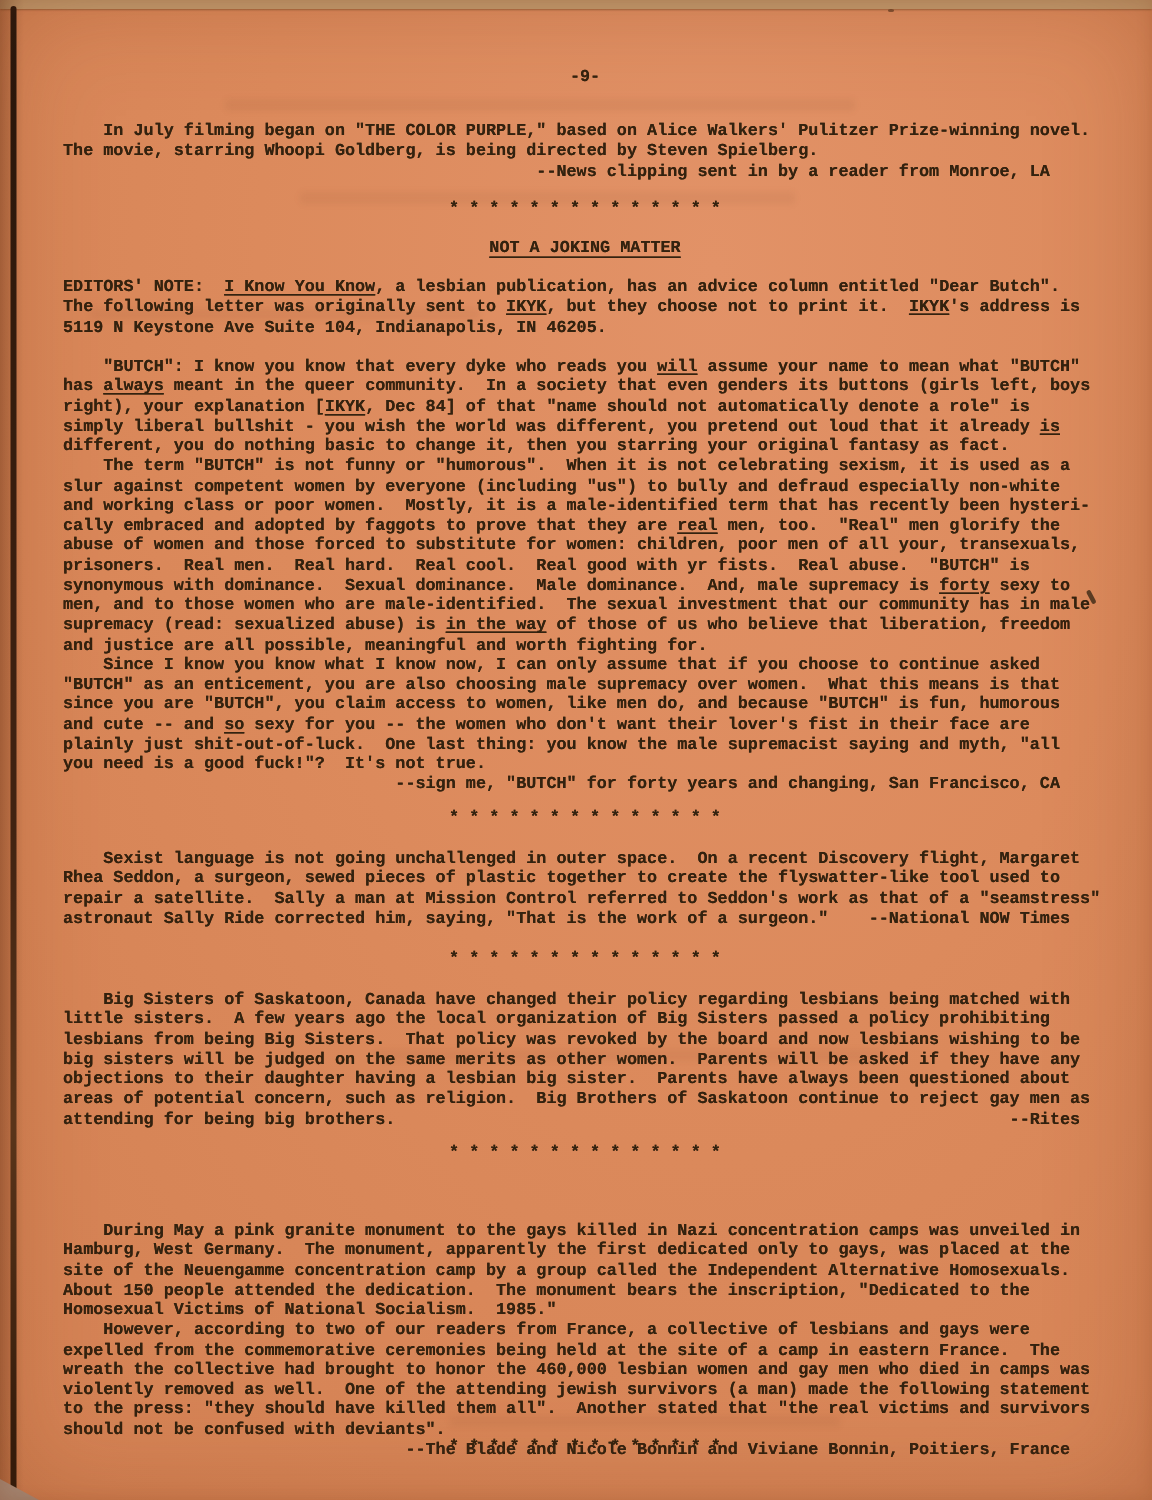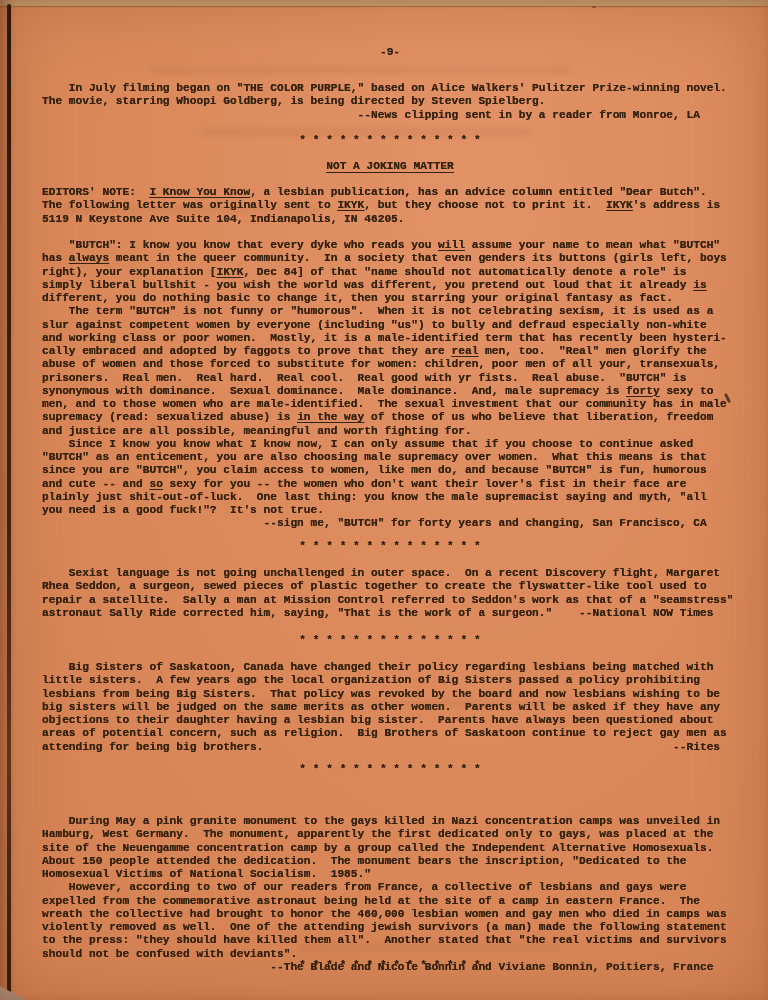--- a/index.html
+++ b/index.html
@@ -118,21 +118,21 @@
 
   <div class="line center" style="top:763px;">* * * * * * * * * * * * * *</div>
 
   <div class="block" style="top:790px;margin-top:25px;">
       <div>    During May a pink granite monument to the gays killed in Nazi concentration camps was unveiled in</div>
       <div>Hamburg, West Germany.  The monument, apparently the first dedicated only to gays, was placed at the</div>
       <div>site of the Neuengamme concentration camp by a group called the Independent Alternative Homosexuals.</div>
       <div>About 150 people attended the dedication.  The monument bears the inscription, "Dedicated to the</div>
       <div>Homosexual Victims of National Socialism.  1985."</div>
       <div>    However, according to two of our readers from France, a collective of lesbians and gays were</div>
-      <div>expelled from the commemorative astronaut being held at the site of a camp in eastern France.  The</div>
+      <div>expelled from the commemorative ceremonies being held at the site of a camp in eastern France.  The</div>
       <div>wreath the collective had brought to honor the 460,000 lesbian women and gay men who died in camps was</div>
       <div>violently removed as well.  One of the attending jewish survivors (a man) made the following statement</div>
       <div>to the press: "they should have killed them all".  Another stated that "the real victims and survivors</div>
       <div>should not be confused with deviants".</div>
       <div>                                  --The Blade and Nicole Bonnin and Viviane Bonnin, Poitiers, France</div>
     </div>
 
   <div class="line center" style="top:959px;">* * * * * * * * * * * * * *</div>
 
 </div>

